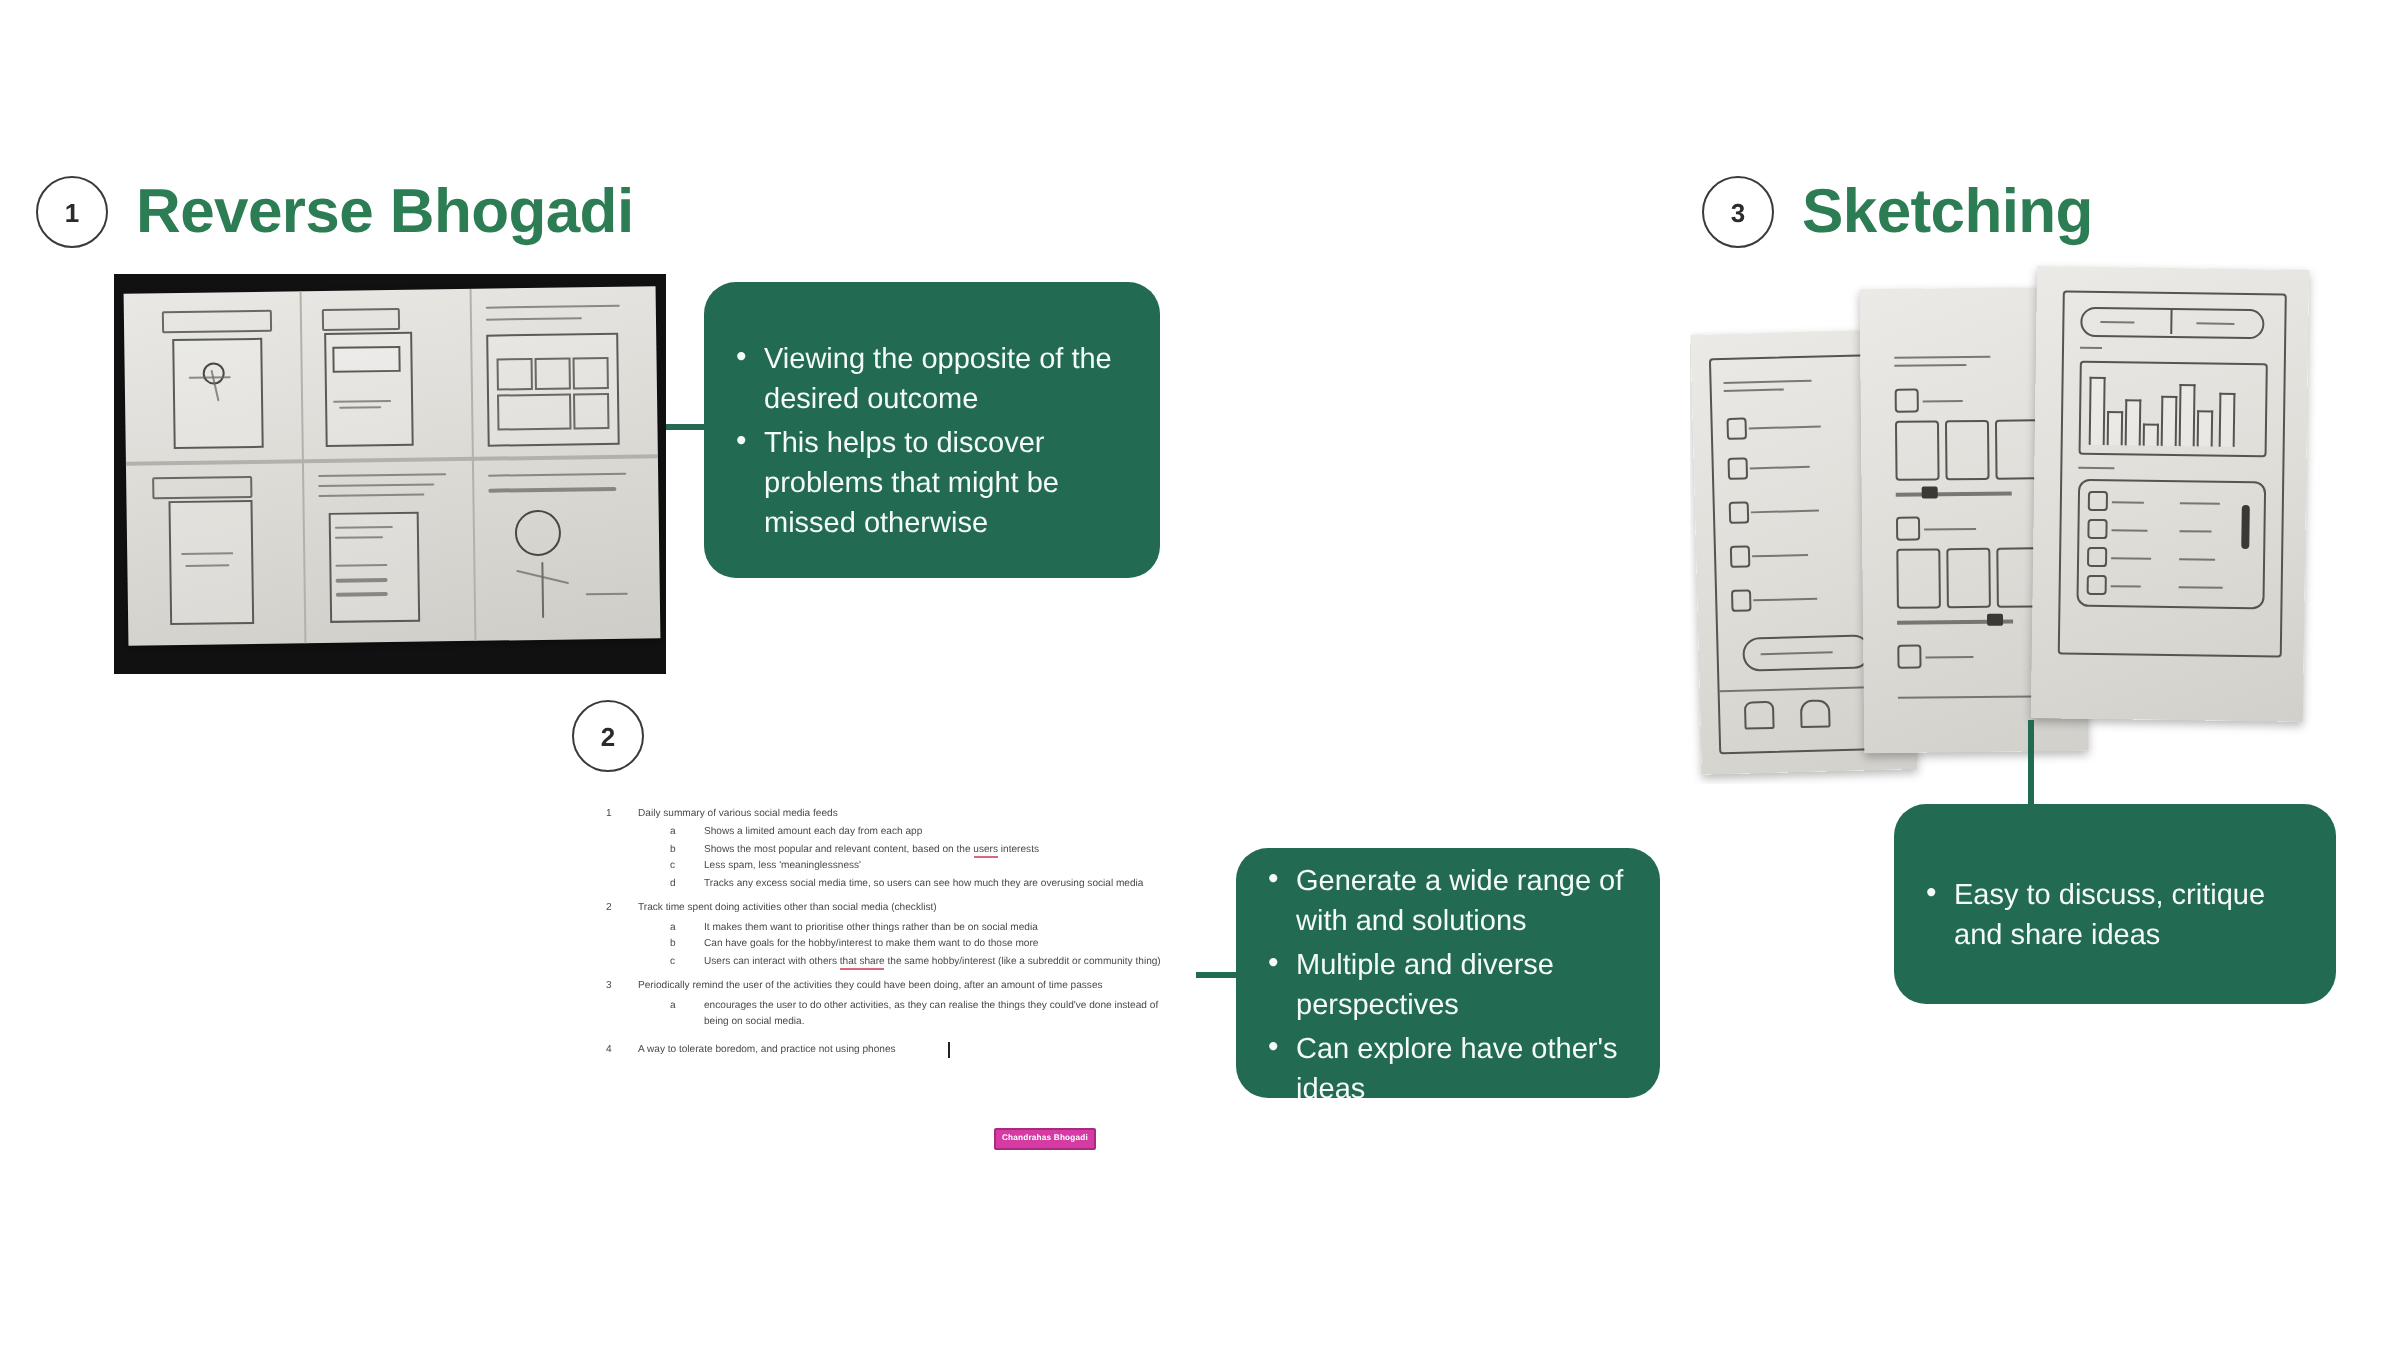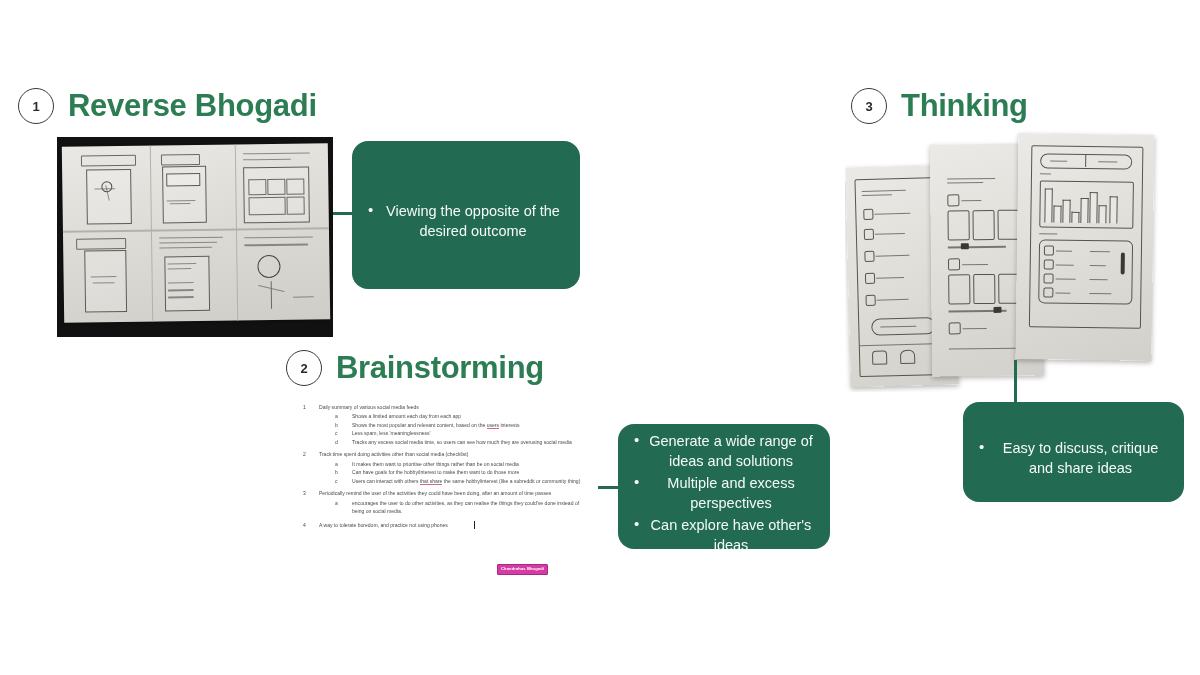--- a/index.html
+++ b/index.html
@@ -50,21 +50,20 @@
   
   .callout {
     position: absolute;
     background: #226a51;
     border-radius: 16px;
     color: #ffffff;
     box-sizing: border-box;
     padding: 14px 16px 0 10px;
     display: flex;
     align-items: center;
-    text-align: center;
   }
   .callout ul {
     margin: 0;
     padding-left: 20px;
     list-style: none;
   }
   .callout li {
     position: relative;
     font-size: 14.5px;
     line-height: 1.38;
@@ -287,26 +286,26 @@
       <div class="scrib" style="left:73%; top:82%; width:10%; transform:rotate(14deg);"></div>
       <div class="scrib" style="left:86%; top:87%; width:8%;"></div>
     </div>
   </div>
 
   <div class="connector-h" style="left:333px; top:212px; width:22px;"></div>
 
   <div class="callout" style="left:352px; top:141px; width:228px; height:148px;">
     <ul>
       <li>Viewing the opposite of the desired outcome</li>
+      <li>This helps to discover problems that might be missed otherwise</li>
     </ul>
   </div>
 
   <div class="sec-head" style="left:286px; top:350px;">
     <div class="num-circle">2</div>
-    <div class="sec-title">Brainstorming</div>
   </div>
 
   <div id="bs-doc" style="left:303px; top:403px; width:285px; height:180px;">
 
     <div class="item">
       <div class="num">1</div>
       <div class="body">
         <div>Daily summary of various social media feeds</div>
         <div class="sublist">
           <div class="sub">
@@ -371,29 +370,29 @@
       </div>
     </div>
 
     <div class="name-tag" style="left:194px; top:161px;">Chandrahas Bhogadi</div>
   </div>
 
   <div class="connector-h" style="left:598px; top:486px; width:22px;"></div>
 
   <div class="callout" style="left:618px; top:424px; width:212px; height:125px;">
     <ul>
-      <li>Generate a wide range of ideas and solutions</li>
-      <li>Multiple and excess perspectives</li>
+      <li>Generate a wide range of with and solutions</li>
+      <li>Multiple and diverse perspectives</li>
       <li>Can explore have other's ideas</li>
     </ul>
   </div>
 
   <div class="sec-head" style="left:851px; top:88px;">
     <div class="num-circle">3</div>
-    <div class="sec-title">Thinking</div>
+    <div class="sec-title">Sketching</div>
   </div>
 
   <div class="photo" style="left:845px; top:130px; width:320px; height:262px; background:#ffffff;">
 
     <div class="sk-sheet" style="left:3px; top:36px; width:108px; height:220px; transform:rotate(-1.5deg);">
       <div class="sk-box" style="left:9px; top:12px; width:86px; height:196px;"></div>
       <div class="sk-line" style="left:16px; top:24px; width:44px; height:1.2px;"></div>
       <div class="sk-line" style="left:16px; top:28px; width:30px;"></div>
       <div class="sk-chk" style="left:17px; top:42px; width:8px; height:9px;"></div>
       <div class="sk-line" style="left:28px; top:47px; width:36px;"></div>
@@ -463,19 +462,19 @@
       <div class="sk-line" style="left:73px; top:145px; width:18px;"></div>
       <div class="sk-box" style="left:27px; top:154px; width:8px; height:8px;"></div>
       <div class="sk-line" style="left:39px; top:159px; width:15px;"></div>
       <div class="sk-line" style="left:73px; top:159px; width:22px;"></div>
       <div style="position:absolute; left:104px; top:118px; width:4px; height:22px; background:#3b3936; border-radius:2px;"></div>
     </div>
   </div>
 
   <div class="connector-v" style="left:1014px; top:360px; height:44px;"></div>
 
-  <div class="callout" style="left:947px; top:402px; width:221px; height:100px;margin-left:16px;">
+  <div class="callout" style="left:947px; top:402px; width:221px; height:100px;">
     <ul>
       <li>Easy to discuss, critique and share ideas</li>
     </ul>
   </div>
 
 </div>
 
 </body></html>

